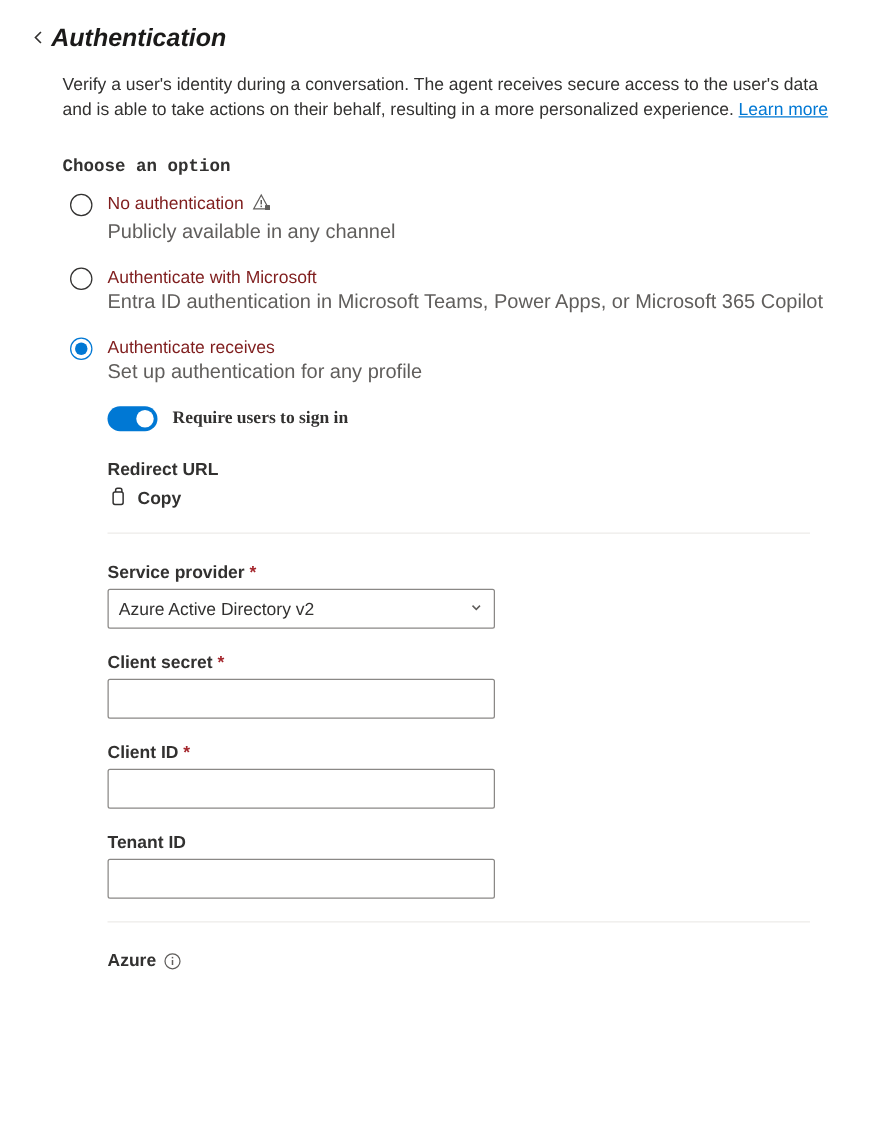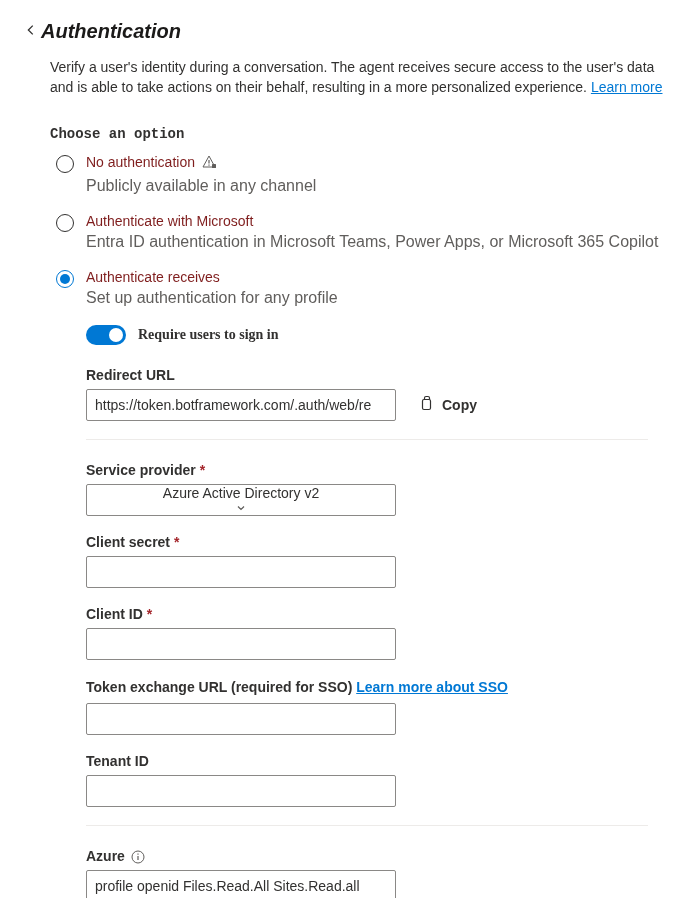--- a/index.html
+++ b/index.html
@@ -146,21 +146,20 @@
       font-size: 14px;
       font-family: inherit;
       color: #323130;
       background: #fff;
     }
     .select-box {
       display: flex;
       align-items: center;
       justify-content: space-between;
       cursor: pointer;
-      flex-direction: column;
     }
     .copy-btn {
       display: flex;
       align-items: center;
       gap: 8px;
       cursor: pointer;
       background: none;
       border: none;
       font-size: 14px;
       font-family: inherit;
@@ -229,21 +228,20 @@
 </div>
 
 <div class="indent-block">
   <div class="toggle-row">
     <div class="toggle"></div>
     <span class="toggle-label">Require users to sign in</span>
   </div>
 
   <label class="field-label">Redirect URL</label>
   <div class="redirect-row">
-    <input type="text" value="https://token.botframework.com/.auth/web/re" style="">
     <button class="copy-btn">
       <span>
         <svg width="16" height="16" viewBox="0 0 16 16" fill="none">
             <rect x="4.5" y="4.5" width="8" height="10" rx="1.5" stroke="#323130" stroke-width="1.2"></rect>
             <path d="M6.5 4.5 V3 a1.5 1.5 0 0 1 1.5-1.5 h2 a1.5 1.5 0 0 1 1.5 1.5 v1.5" stroke="#323130" stroke-width="1.2" fill="none"></path>
           </svg>
       </span>
       <span>Copy</span>
     </button>
   </div>
@@ -271,40 +269,33 @@
     <input type="text" value="" style="">
   </div>
 
   <div class="form-group">
     <label class="field-label">
       <span>Client ID</span> <span class="req">*</span>
     </label>
     <input type="text" value="" style="">
   </div>
 
-  <div class="form-group">
-    <label class="field-label" style="font-weight:600; line-height:1.4;">
-      <span>Token exchange URL (required for SSO) </span><a class="link">Learn more about SSO</a>
-    </label>
-    <input type="text" value="" style="">
-  </div>
 
   <div class="form-group">
     <label class="field-label">Tenant ID</label>
     <input type="text" value="" style="">
   </div>
 
   <hr class="divider">
 
   <div class="form-group">
     <label class="field-label">
       <span>Azure</span>
       <span class="info-icon">
         <svg width="14" height="14" viewBox="0 0 14 14">
             <circle cx="7" cy="7" r="6" fill="none" stroke="#605e5c" stroke-width="1"></circle>
             <rect x="6.4" y="6" width="1.2" height="4" fill="#605e5c"></rect>
             <rect x="6.4" y="3.5" width="1.2" height="1.2" fill="#605e5c"></rect>
           </svg>
       </span>
     </label>
-    <input type="text" value="profile openid Files.Read.All Sites.Read.all" style="">
   </div>
 </div>
 
 </body></html>

